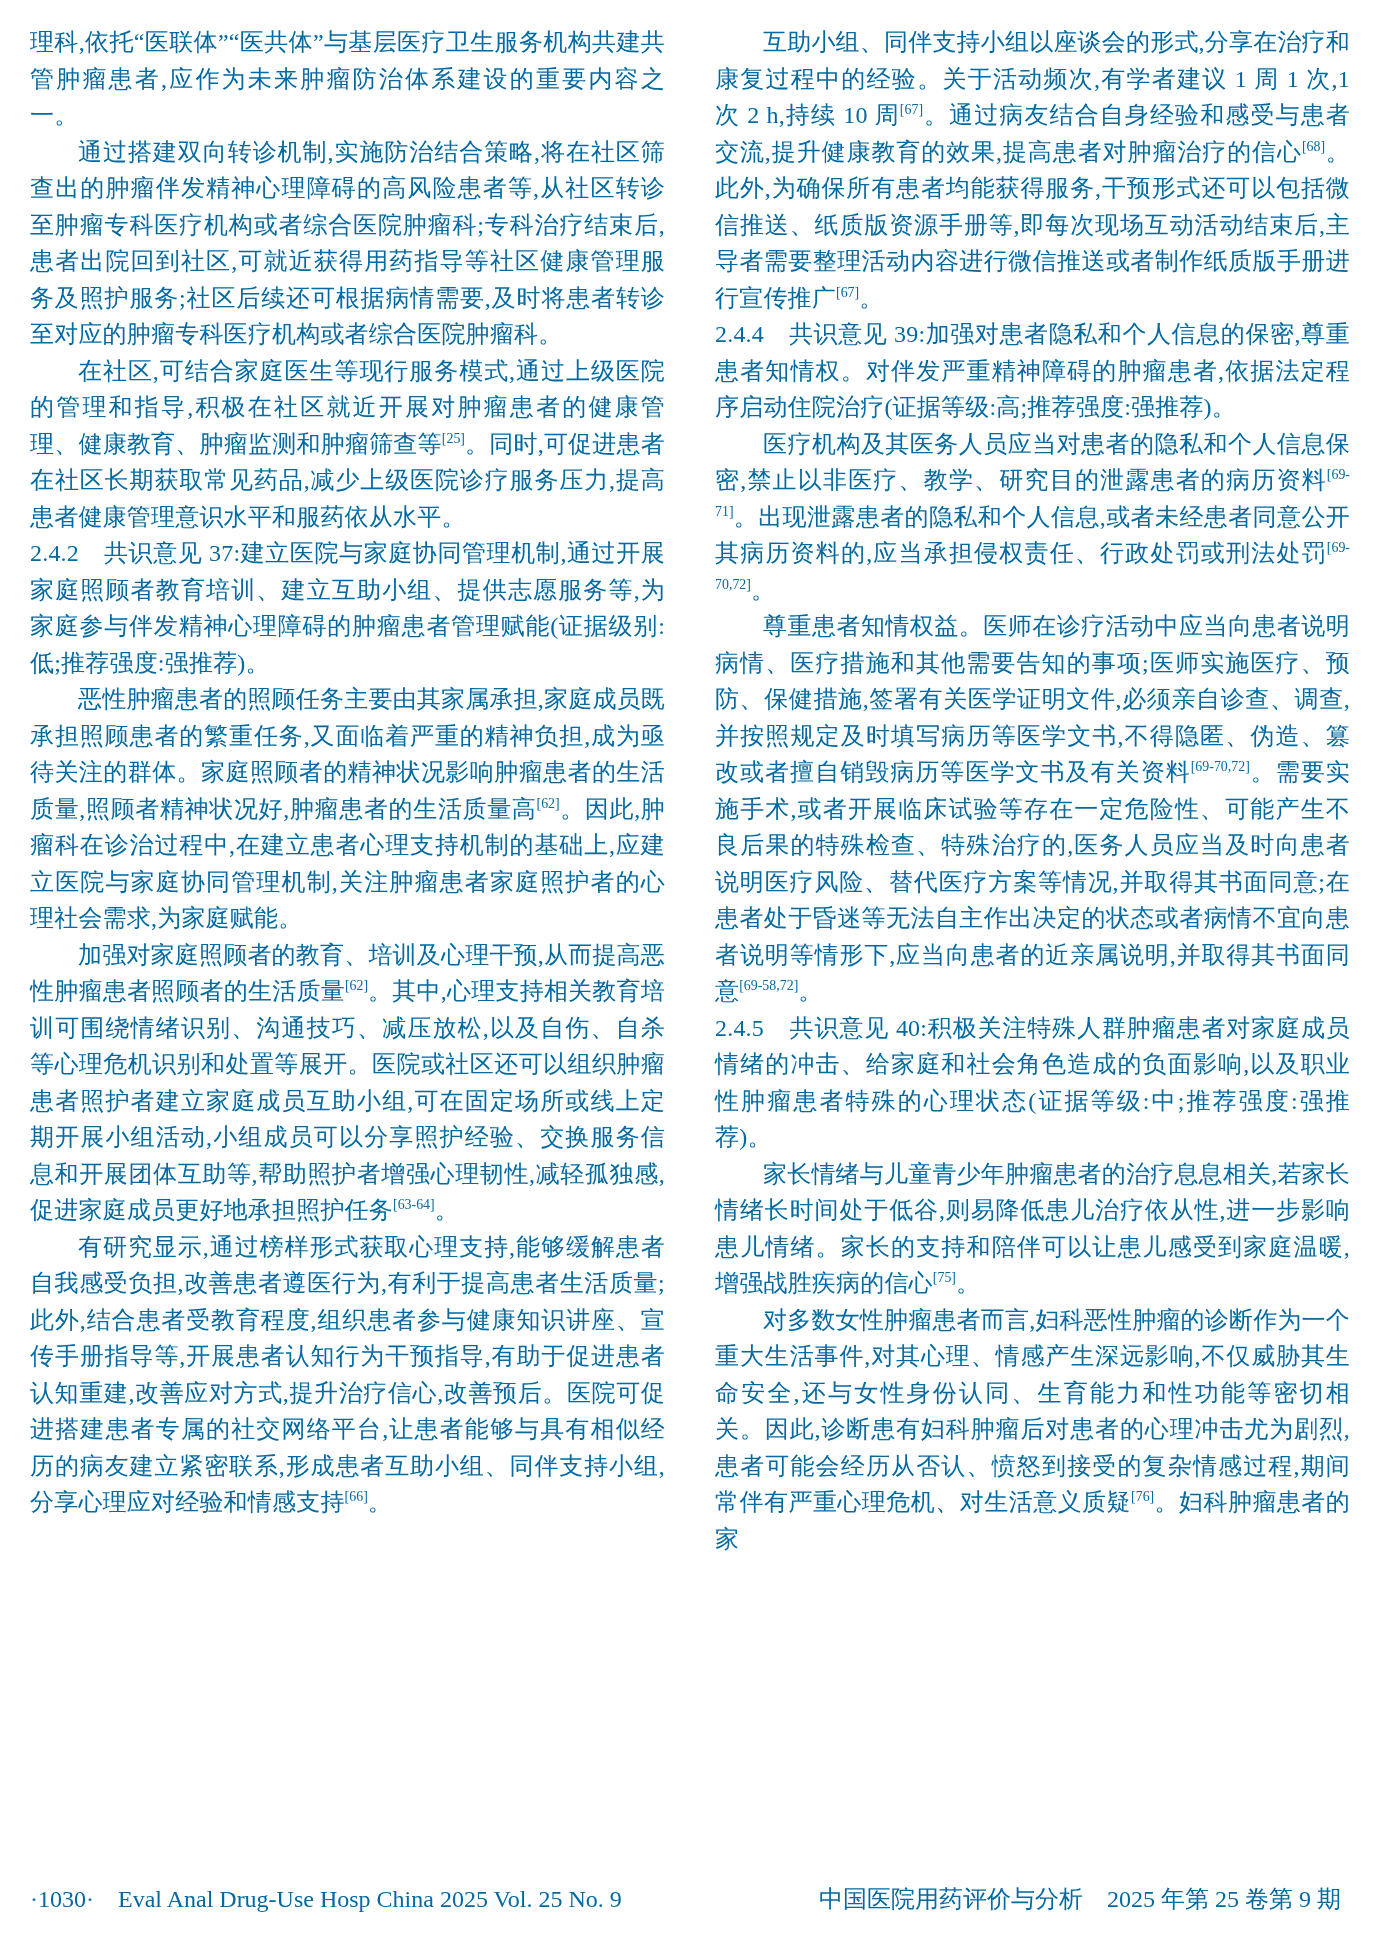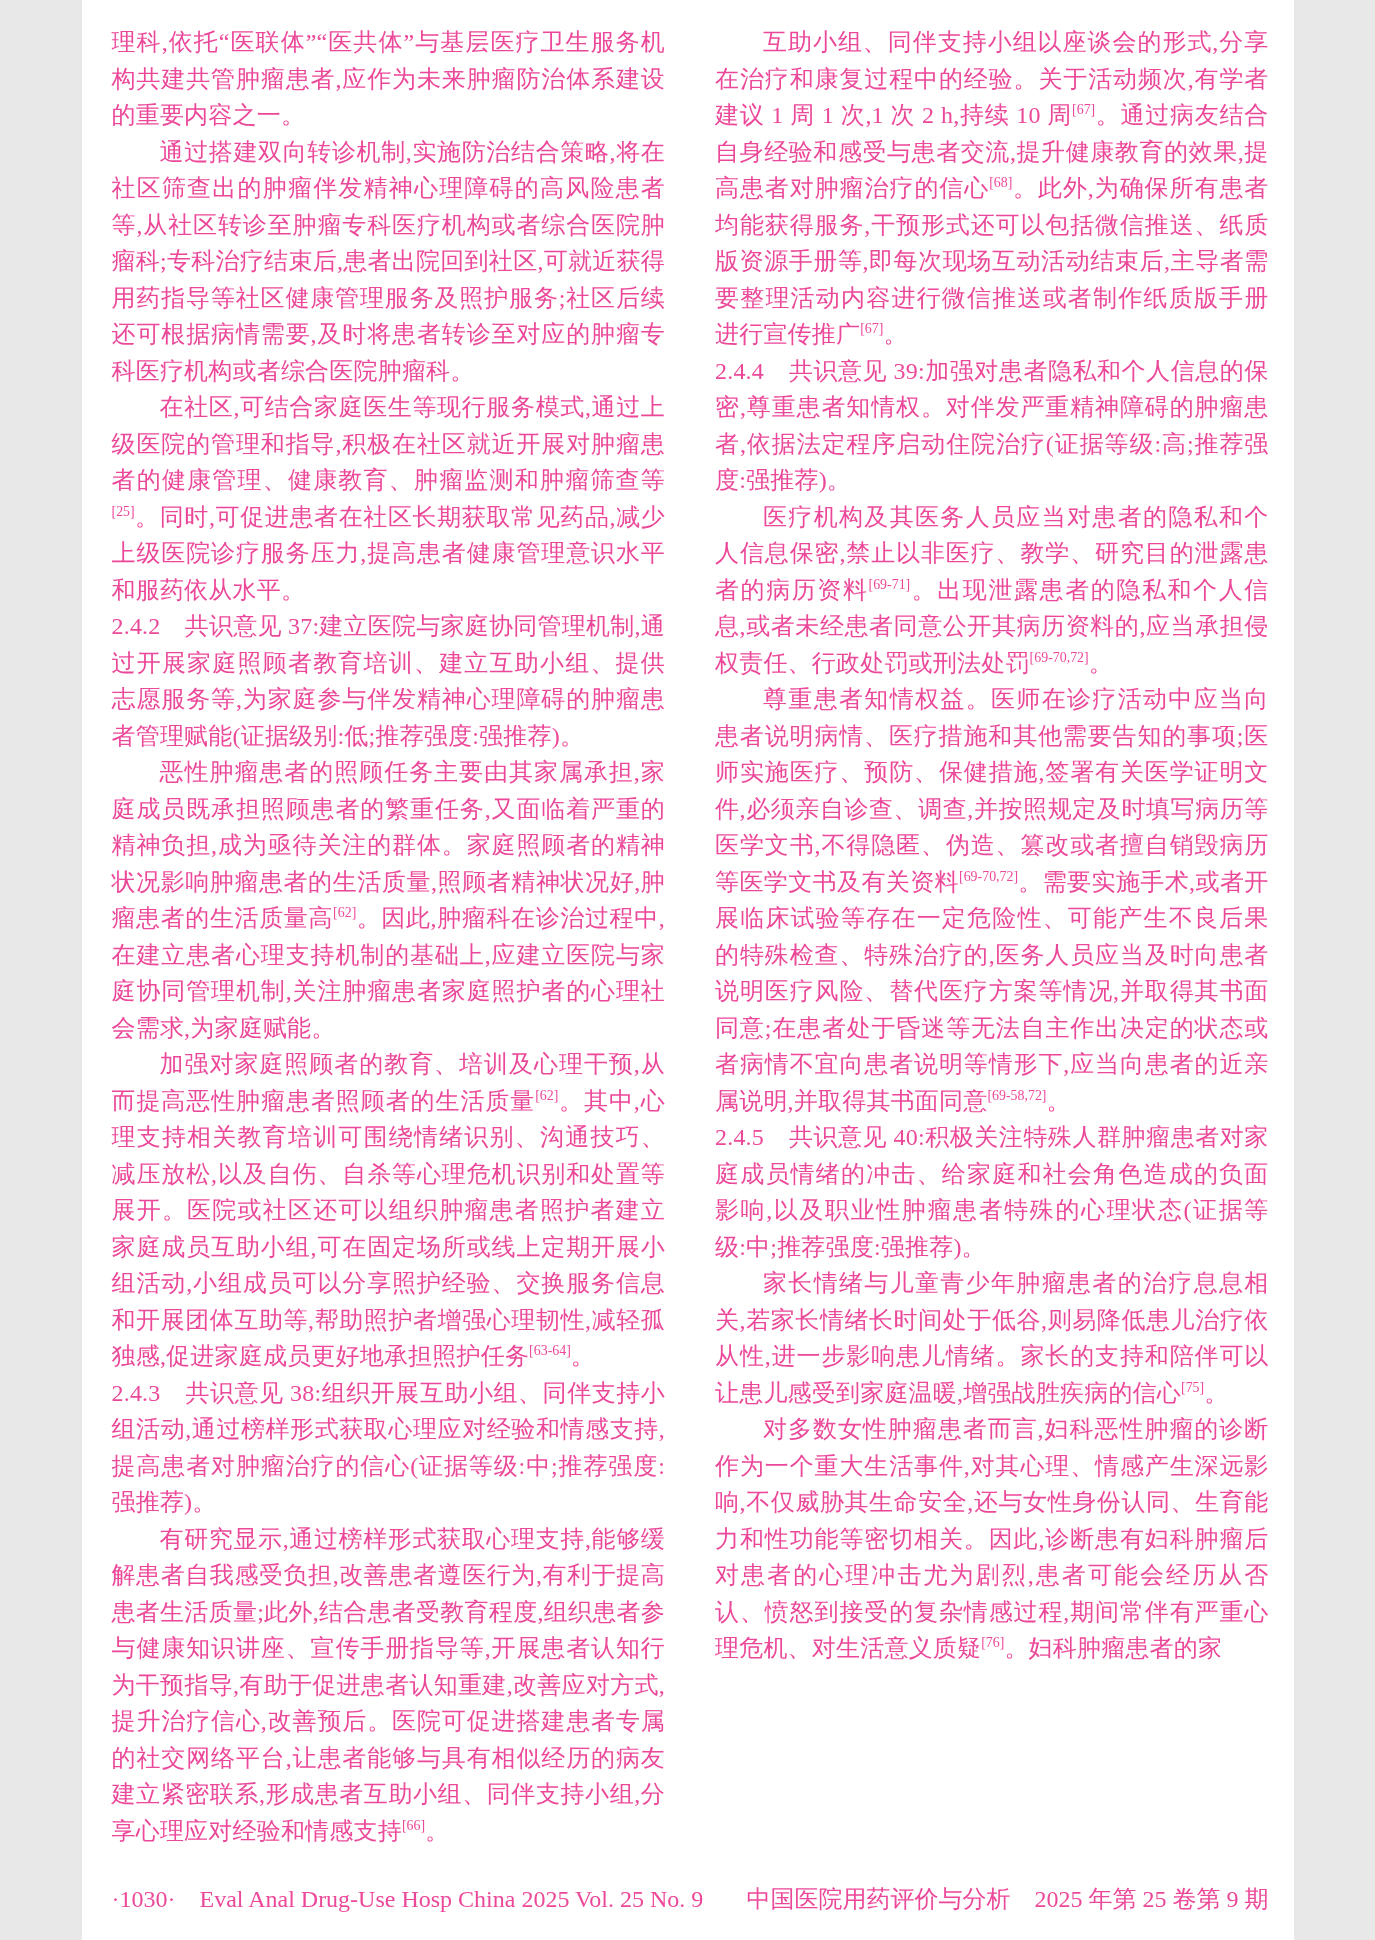--- a/index.html
+++ b/index.html
@@ -2,25 +2,25 @@
 <html lang="zh"><head>
 <meta charset="utf-8">
 <style>
   html, body {
     margin: 0;
     padding: 0;
     background: #e8e8e8;
   }
   .page {
     position: relative;
-    width: 1212px;
+    width: 1375px;
     height: 1940px;
     margin: 0 auto;
     background: #ffffff;
-    color: #ec4899;
+    color: #0369a1;
     font-family: "Liberation Serif", "DejaVu Serif", serif;
     overflow: hidden;
   }
   .columns {
     display: flex;
     gap: 50px;
     padding: 24px 25px 0 30px;
   }
   .col {
     width: 635px;
@@ -38,21 +38,21 @@
   .col p.section { text-indent: 0; }
   sup.ref {
     font-size: 0.58em;
     line-height: 0;
     vertical-align: super;
     letter-spacing: 0;
   }
   .footer {
     position: absolute;
     left: 30px;
-    right: 25px;
+    right: 34px;
     top: 1884px;
     display: flex;
     justify-content: space-between;
     align-items: baseline;
     font-size: 24px;
     line-height: 30px;
   }
   .footer .f-left { text-align: left; }
   .footer .f-right { text-align: center; }
 </style>
@@ -61,21 +61,20 @@
 
 <div class="page">
   <div class="columns">
     <div class="col">
         <p class="cont">理科,依托“医联体”“医共体”与基层医疗卫生服务机构共建共管肿瘤患者,应作为未来肿瘤防治体系建设的重要内容之一。</p>
         <p class="indent">通过搭建双向转诊机制,实施防治结合策略,将在社区筛查出的肿瘤伴发精神心理障碍的高风险患者等,从社区转诊至肿瘤专科医疗机构或者综合医院肿瘤科;专科治疗结束后,患者出院回到社区,可就近获得用药指导等社区健康管理服务及照护服务;社区后续还可根据病情需要,及时将患者转诊至对应的肿瘤专科医疗机构或者综合医院肿瘤科。</p>
         <p class="indent">在社区,可结合家庭医生等现行服务模式,通过上级医院的管理和指导,积极在社区就近开展对肿瘤患者的健康管理、健康教育、肿瘤监测和肿瘤筛查等<sup class="ref">[25]</sup>。同时,可促进患者在社区长期获取常见药品,减少上级医院诊疗服务压力,提高患者健康管理意识水平和服药依从水平。</p>
         <p class="section">2.4.2　共识意见 37:建立医院与家庭协同管理机制,通过开展家庭照顾者教育培训、建立互助小组、提供志愿服务等,为家庭参与伴发精神心理障碍的肿瘤患者管理赋能(证据级别:低;推荐强度:强推荐)。</p>
         <p class="indent">恶性肿瘤患者的照顾任务主要由其家属承担,家庭成员既承担照顾患者的繁重任务,又面临着严重的精神负担,成为亟待关注的群体。家庭照顾者的精神状况影响肿瘤患者的生活质量,照顾者精神状况好,肿瘤患者的生活质量高<sup class="ref">[62]</sup>。因此,肿瘤科在诊治过程中,在建立患者心理支持机制的基础上,应建立医院与家庭协同管理机制,关注肿瘤患者家庭照护者的心理社会需求,为家庭赋能。</p>
         <p class="indent">加强对家庭照顾者的教育、培训及心理干预,从而提高恶性肿瘤患者照顾者的生活质量<sup class="ref">[62]</sup>。其中,心理支持相关教育培训可围绕情绪识别、沟通技巧、减压放松,以及自伤、自杀等心理危机识别和处置等展开。医院或社区还可以组织肿瘤患者照护者建立家庭成员互助小组,可在固定场所或线上定期开展小组活动,小组成员可以分享照护经验、交换服务信息和开展团体互助等,帮助照护者增强心理韧性,减轻孤独感,促进家庭成员更好地承担照护任务<sup class="ref">[63-64]</sup>。</p>
-        <p class="section">2.4.3　共识意见 38:组织开展互助小组、同伴支持小组活动,通过榜样形式获取心理应对经验和情感支持,提高患者对肿瘤治疗的信心(证据等级:中;推荐强度:强推荐)。</p>
         <p class="indent">有研究显示,通过榜样形式获取心理支持,能够缓解患者自我感受负担,改善患者遵医行为,有利于提高患者生活质量;此外,结合患者受教育程度,组织患者参与健康知识讲座、宣传手册指导等,开展患者认知行为干预指导,有助于促进患者认知重建,改善应对方式,提升治疗信心,改善预后。医院可促进搭建患者专属的社交网络平台,让患者能够与具有相似经历的病友建立紧密联系,形成患者互助小组、同伴支持小组,分享心理应对经验和情感支持<sup class="ref">[66]</sup>。</p>
       </div>
     <div class="col">
         <p class="indent">互助小组、同伴支持小组以座谈会的形式,分享在治疗和康复过程中的经验。关于活动频次,有学者建议 1 周 1 次,1 次 2 h,持续 10 周<sup class="ref">[67]</sup>。通过病友结合自身经验和感受与患者交流,提升健康教育的效果,提高患者对肿瘤治疗的信心<sup class="ref">[68]</sup>。此外,为确保所有患者均能获得服务,干预形式还可以包括微信推送、纸质版资源手册等,即每次现场互动活动结束后,主导者需要整理活动内容进行微信推送或者制作纸质版手册进行宣传推广<sup class="ref">[67]</sup>。</p>
         <p class="section">2.4.4　共识意见 39:加强对患者隐私和个人信息的保密,尊重患者知情权。对伴发严重精神障碍的肿瘤患者,依据法定程序启动住院治疗(证据等级:高;推荐强度:强推荐)。</p>
         <p class="indent">医疗机构及其医务人员应当对患者的隐私和个人信息保密,禁止以非医疗、教学、研究目的泄露患者的病历资料<sup class="ref">[69-71]</sup>。出现泄露患者的隐私和个人信息,或者未经患者同意公开其病历资料的,应当承担侵权责任、行政处罚或刑法处罚<sup class="ref">[69-70,72]</sup>。</p>
         <p class="indent">尊重患者知情权益。医师在诊疗活动中应当向患者说明病情、医疗措施和其他需要告知的事项;医师实施医疗、预防、保健措施,签署有关医学证明文件,必须亲自诊查、调查,并按照规定及时填写病历等医学文书,不得隐匿、伪造、篡改或者擅自销毁病历等医学文书及有关资料<sup class="ref">[69-70,72]</sup>。需要实施手术,或者开展临床试验等存在一定危险性、可能产生不良后果的特殊检查、特殊治疗的,医务人员应当及时向患者说明医疗风险、替代医疗方案等情况,并取得其书面同意;在患者处于昏迷等无法自主作出决定的状态或者病情不宜向患者说明等情形下,应当向患者的近亲属说明,并取得其书面同意<sup class="ref">[69-58,72]</sup>。</p>
         <p class="section">2.4.5　共识意见 40:积极关注特殊人群肿瘤患者对家庭成员情绪的冲击、给家庭和社会角色造成的负面影响,以及职业性肿瘤患者特殊的心理状态(证据等级:中;推荐强度:强推荐)。</p>
         <p class="indent">家长情绪与儿童青少年肿瘤患者的治疗息息相关,若家长情绪长时间处于低谷,则易降低患儿治疗依从性,进一步影响患儿情绪。家长的支持和陪伴可以让患儿感受到家庭温暖,增强战胜疾病的信心<sup class="ref">[75]</sup>。</p>
         <p class="indent">对多数女性肿瘤患者而言,妇科恶性肿瘤的诊断作为一个重大生活事件,对其心理、情感产生深远影响,不仅威胁其生命安全,还与女性身份认同、生育能力和性功能等密切相关。因此,诊断患有妇科肿瘤后对患者的心理冲击尤为剧烈,患者可能会经历从否认、愤怒到接受的复杂情感过程,期间常伴有严重心理危机、对生活意义质疑<sup class="ref">[76]</sup>。妇科肿瘤患者的家</p>

